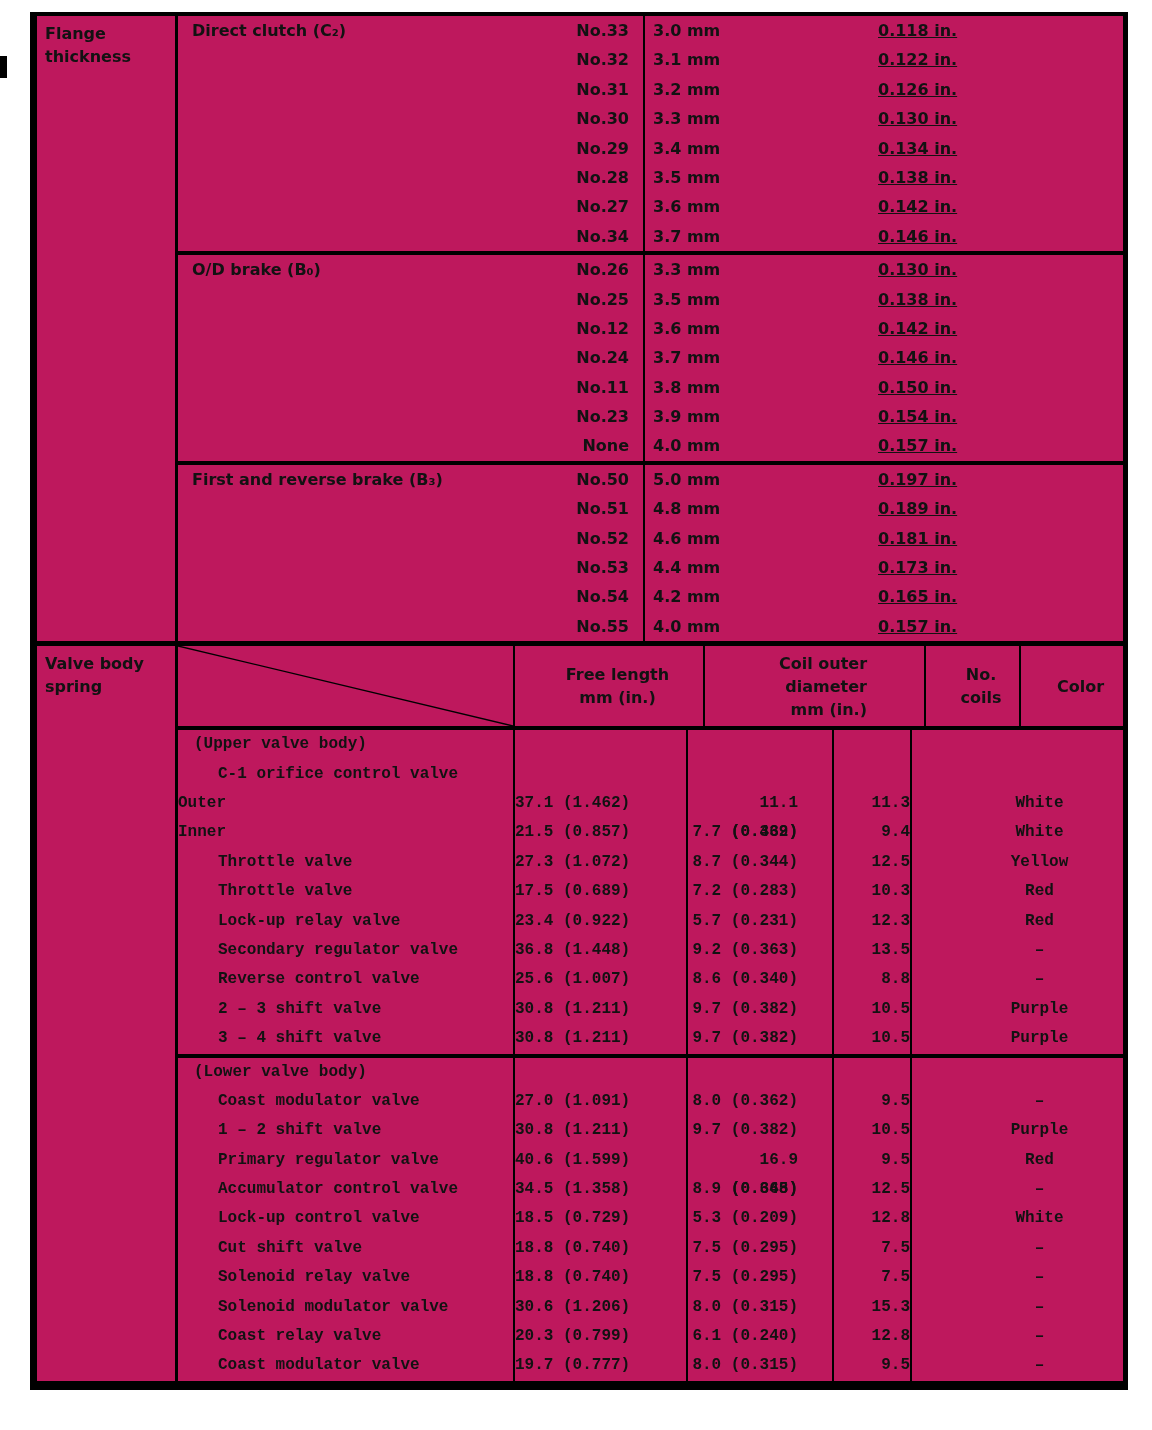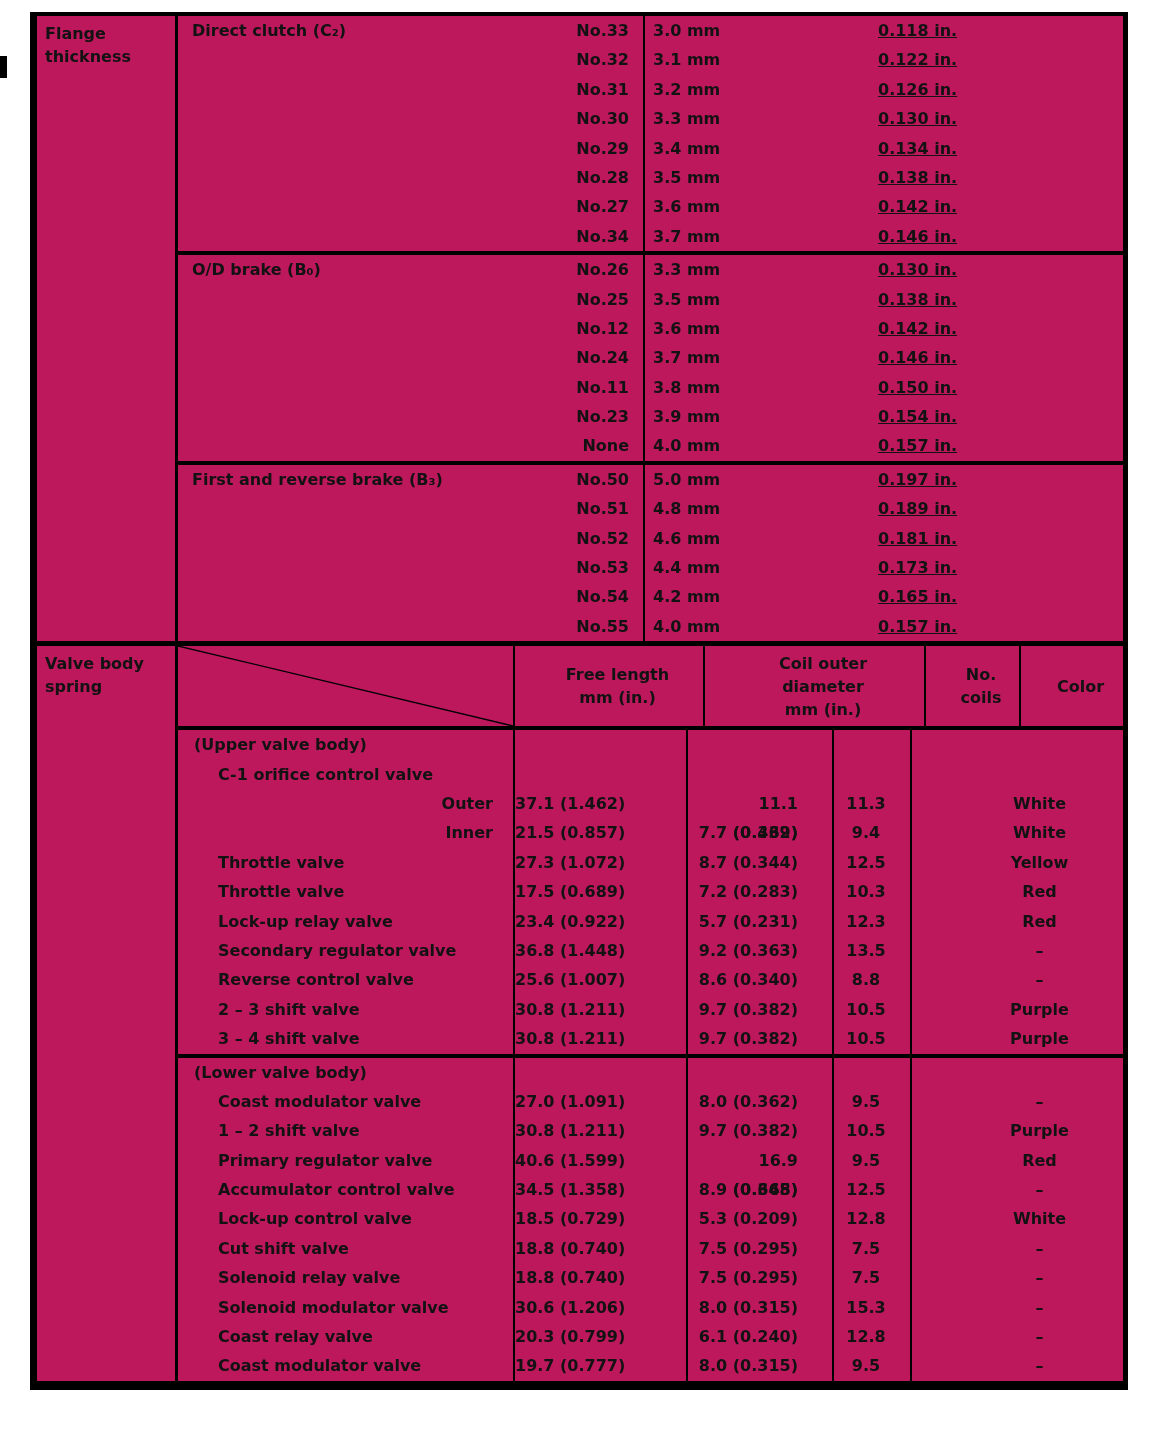--- a/index.html
+++ b/index.html
@@ -40,35 +40,35 @@
   
   .valve-content { flex:1; }
   .valve-header { display:flex; border-bottom:4px solid #000; height:84px; font-weight:600;gap:17px; }
   .vh-cell {
     border-right:2px solid #000;
     display:flex; flex-direction:column; justify-content:center; align-items:center;
     text-align:center; white-space:pre-line; line-height:23px;
   }
   .vh-diag  { width:337px; flex:none; position:relative; }
   .vh-free  { width:173px; flex:none; }
-  .vh-coil  { width:204px; flex:none; }
+  .vh-coil  { width:204px; flex:none;text-align:right; }
   .vh-coils { width:78px;  flex:none; }
   .vh-color { flex:1; border-right:none; }
   svg.diag { position:absolute; inset:0; width:100%; height:100%; display:block; }
 
   .valve-group { border-bottom:4px solid #000; }
   .valve-group:last-child { border-bottom:none; }
-  .v-row { display:flex; height:29.4px; line-height:29.4px; font-weight:600; }
+  .v-row { display:flex; height:29.4px; line-height:29.4px; font-weight:600;font-family:Liberation Mono, monospace; }
   .v-name  { width:337px; flex:none; border-right:2px solid #000; white-space:nowrap; overflow:hidden; }
   .v-name.t-paren { padding-left:16px; }
   .v-name.t-item  { padding-left:40px; }
-  .v-name.t-right { text-align:right; padding-right:20px; }
+  .v-name.t-right { padding-right:20px; }
   .v-free  { width:173px; flex:none; border-right:2px solid #000; }
   .v-coil  { width:146px; flex:none; border-right:2px solid #000; text-align:right; padding-right:34px; }
-  .v-coils { width:78px;  flex:none; border-right:2px solid #000; text-align:center; padding-right:12px; }
+  .v-coils { width:78px;  flex:none; border-right:2px solid #000; text-align:right; padding-right:0; }
   .v-color { flex:1; text-align:center;margin-left:44px; }
 </style>
 </head>
 <body>
 
 <div class="edge-mark"></div>
 
 <div class="spec-table">
 
   <section class="section-flange">

